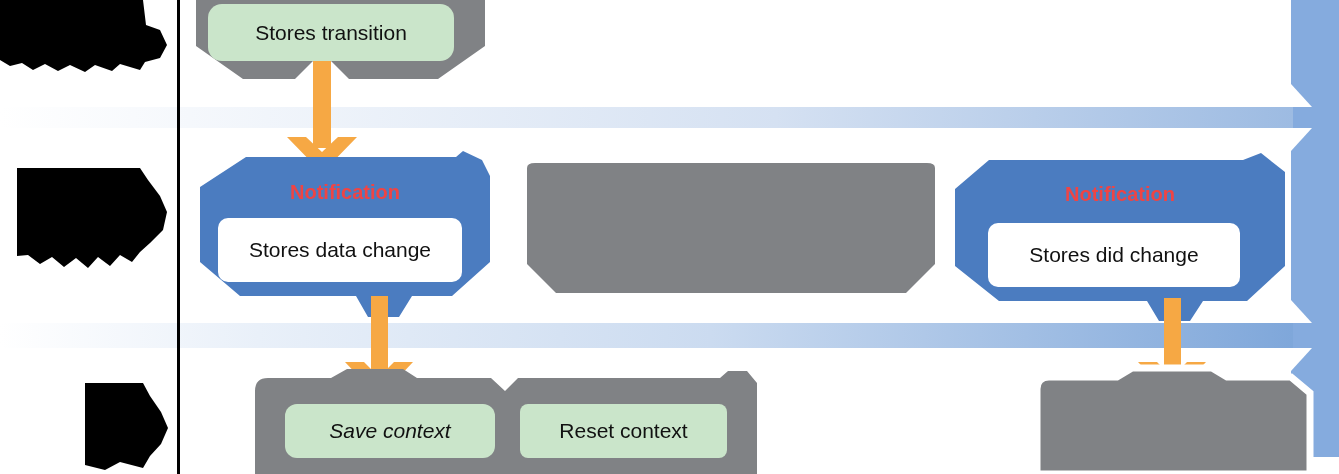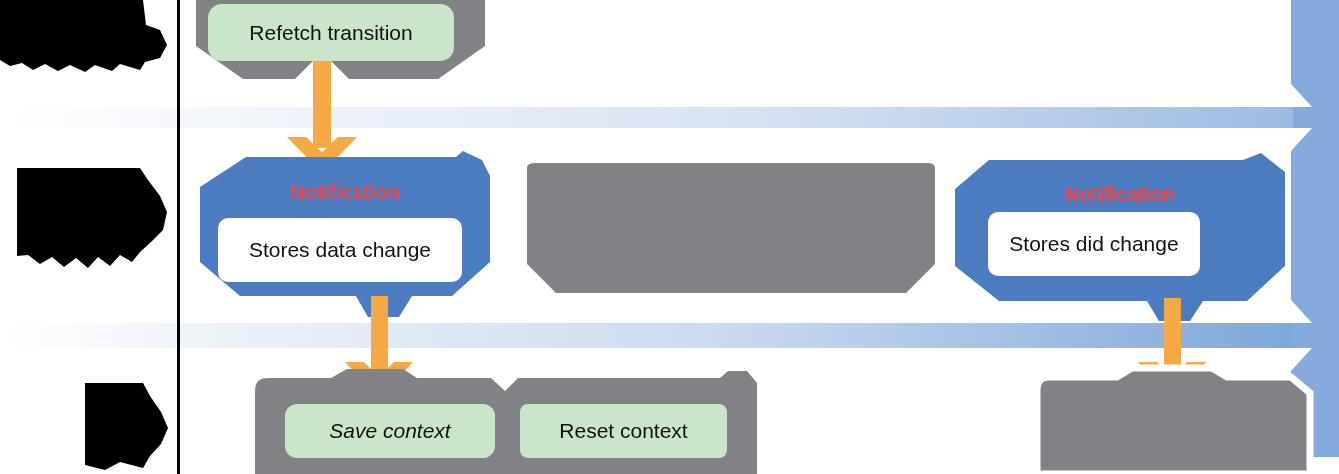--- a/index.html
+++ b/index.html
@@ -83,31 +83,31 @@
     <path d="M1037,389 Q1037,377 1049,377 L1117,377 L1132,368 L1212,368 L1227,377 L1291,377 L1310,393 L1310,474 L1037,474 Z" class="fill-gray" stroke="#ffffff" stroke-width="7"></path>
 
     <rect x="177" y="0" width="3" height="474" class="fill-black"></rect>
 
     <path d="M0,0 L143,0 L146,25 L160,30 L167,45 L160,58 L145,62 L140,70 L120,64 L112,71 L95,65 L85,72 L70,65 L58,71 L45,64 L33,70 L22,63 L10,66 L0,60 Z" class="fill-black"></path>
     <path d="M17,168 L140,168 L148,180 L160,196 L167,212 L163,230 L150,243 L140,252 L132,262 L120,255 L110,266 L98,257 L88,268 L76,258 L64,267 L52,257 L40,264 L28,255 L17,256 Z" class="fill-black"></path>
     <path d="M85,383 L143,383 L150,396 L161,412 L168,428 L161,444 L150,456 L143,468 L120,462 L105,470 L85,465 Z" class="fill-black"></path>
   </svg>
 
   <div class="label-box green-box" style="left:208px;top:4px;width:246px;height:57px;">
-    <span>Refetch transition</span>
+    <span>Stores transition</span>
   </div>
 
   <div class="notif-title" style="left:200px;top:170px;width:290px;height:44px;">Notification</div>
   <div class="label-box white-box" style="left:218px;top:218px;width:244px;height:64px;">
     <span>Stores data change</span>
   </div>
 
 
   <div class="notif-title" style="left:955px;top:172px;width:330px;height:44px;">Notification</div>
-  <div class="label-box white-box" style="left:988px;top:212px;width:212px;height:64px;text-align:right;">
+  <div class="label-box white-box" style="left:988px;top:223px;width:252px;height:64px;text-align:right;">
     <span>Stores did change</span>
   </div>
 
   <div class="label-box green-box" style="left:285px;top:404px;width:210px;height:54px;border-radius:12px;font-style:italic;">
     <span>Save context</span>
   </div>
   <div class="label-box green-box" style="left:520px;top:404px;width:207px;height:54px;border-radius:8px;">
     <span>Reset context</span>
   </div>
 

